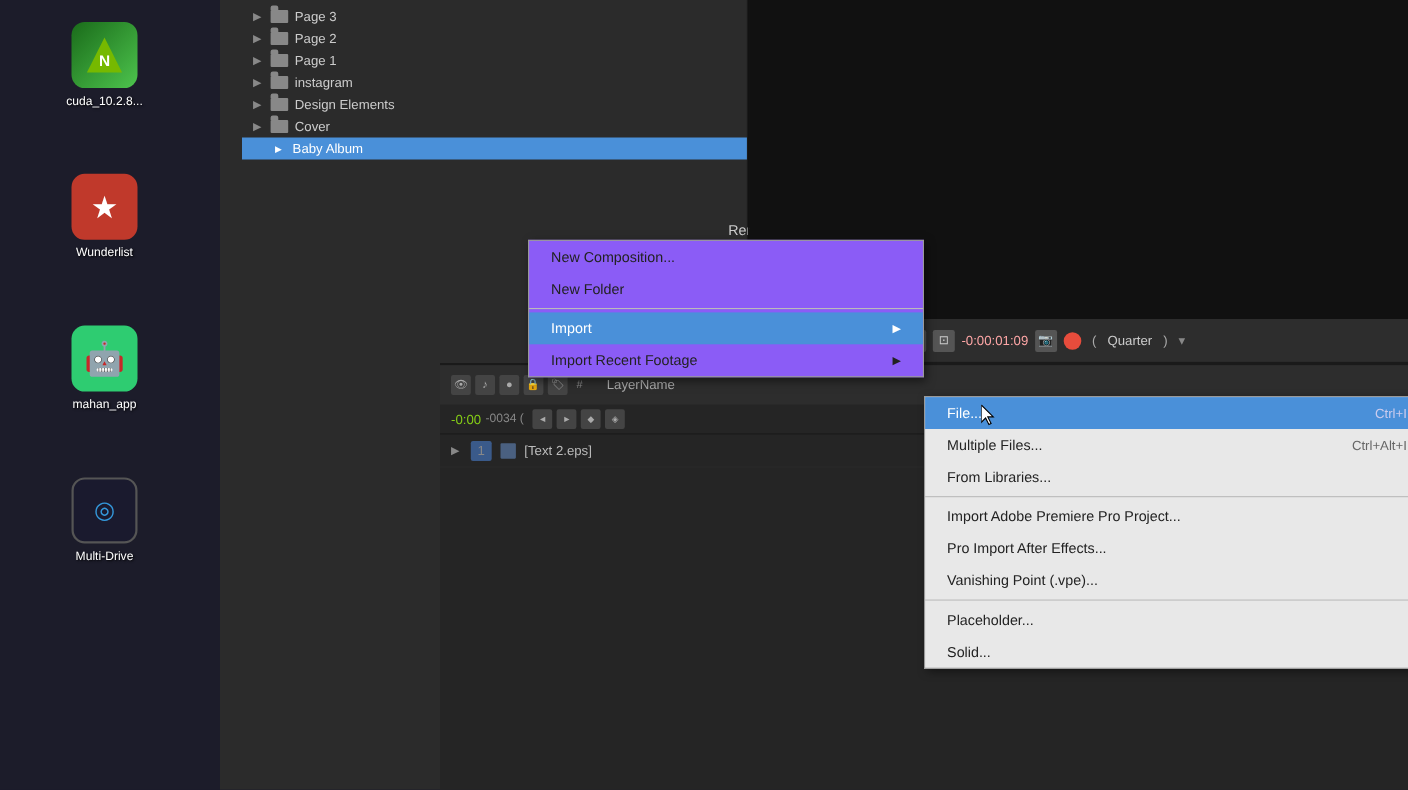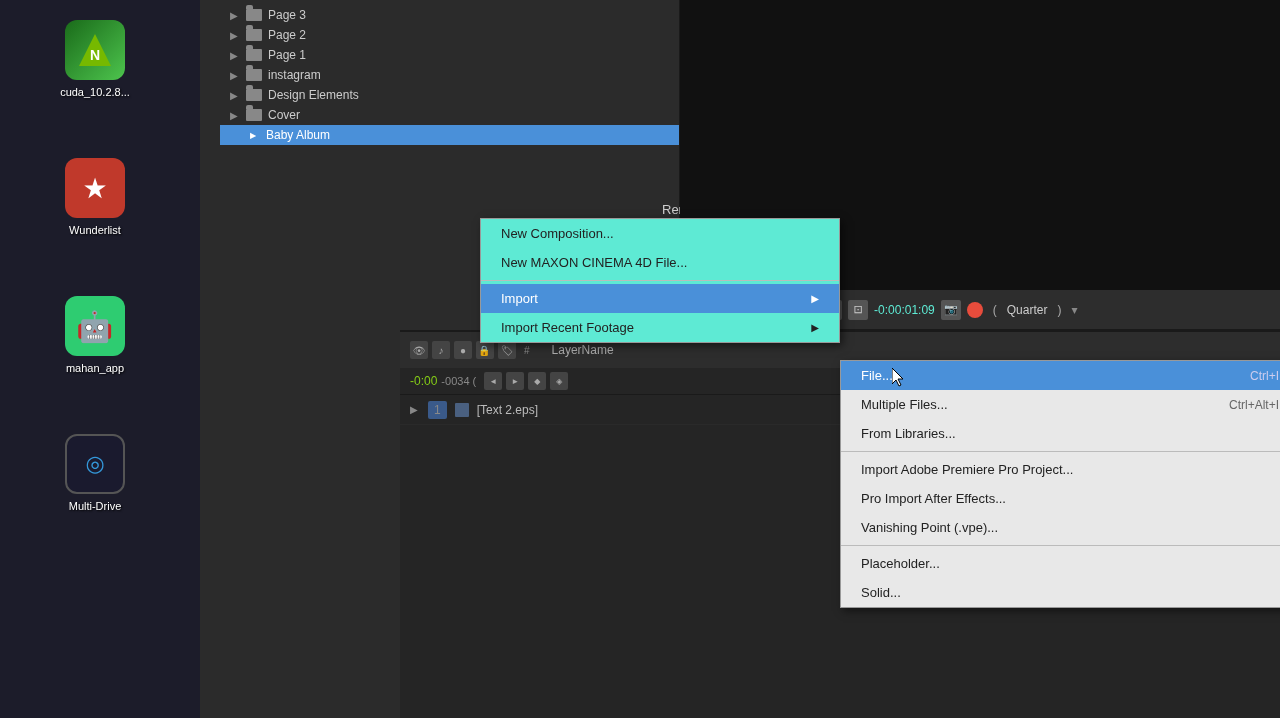--- a/index.html
+++ b/index.html
@@ -162,21 +162,21 @@
     .indent {
       margin-left: 20px;
     }
 
     
     .context-menu {
       position: absolute;
       left: 280px;
       top: 218px;
       width: 360px;
-      background: #5eead4;
+      background: #8b5cf6;
       border: 1px solid #999;
       box-shadow: 3px 3px 8px rgba(0,0,0,0.5);
       z-index: 100;
     }
 
     .menu-item {
       padding: 7px 20px;
       color: #222;
       font-size: 13px;
       cursor: pointer;
@@ -277,21 +277,21 @@
     .zoom-display {
       color: #ccc;
       font-size: 12px;
       padding: 2px 6px;
       background: #3a3a3a;
       border: 1px solid #555;
       border-radius: 2px;
     }
 
     .timecode {
-      color: #5eead4;
+      color: #fca5a5;
       font-size: 12px;
     }
 
     
     .timeline {
       position: absolute;
       left: 200px;
       top: 330px;
       width: 1080px;
       height: 388px;
@@ -524,21 +524,21 @@
         <span class="layer-icon"></span>
         <span>[Text 2.eps]</span>
       </div>
     </div>
 
     <div class="context-menu">
       <div class="menu-item">
         <span>New Composition...</span>
       </div>
       <div class="menu-item">
-        <span>New MAXON CINEMA 4D File...</span>
+        <span>New Folder</span>
       </div>
       <div class="menu-separator"></div>
       <div class="menu-item highlighted">
         <span>Import</span>
         <span class="menu-arrow">▶</span>
       </div>
       <div class="menu-item">
         <span>Import Recent Footage</span>
         <span class="menu-arrow">▶</span>
       </div>

